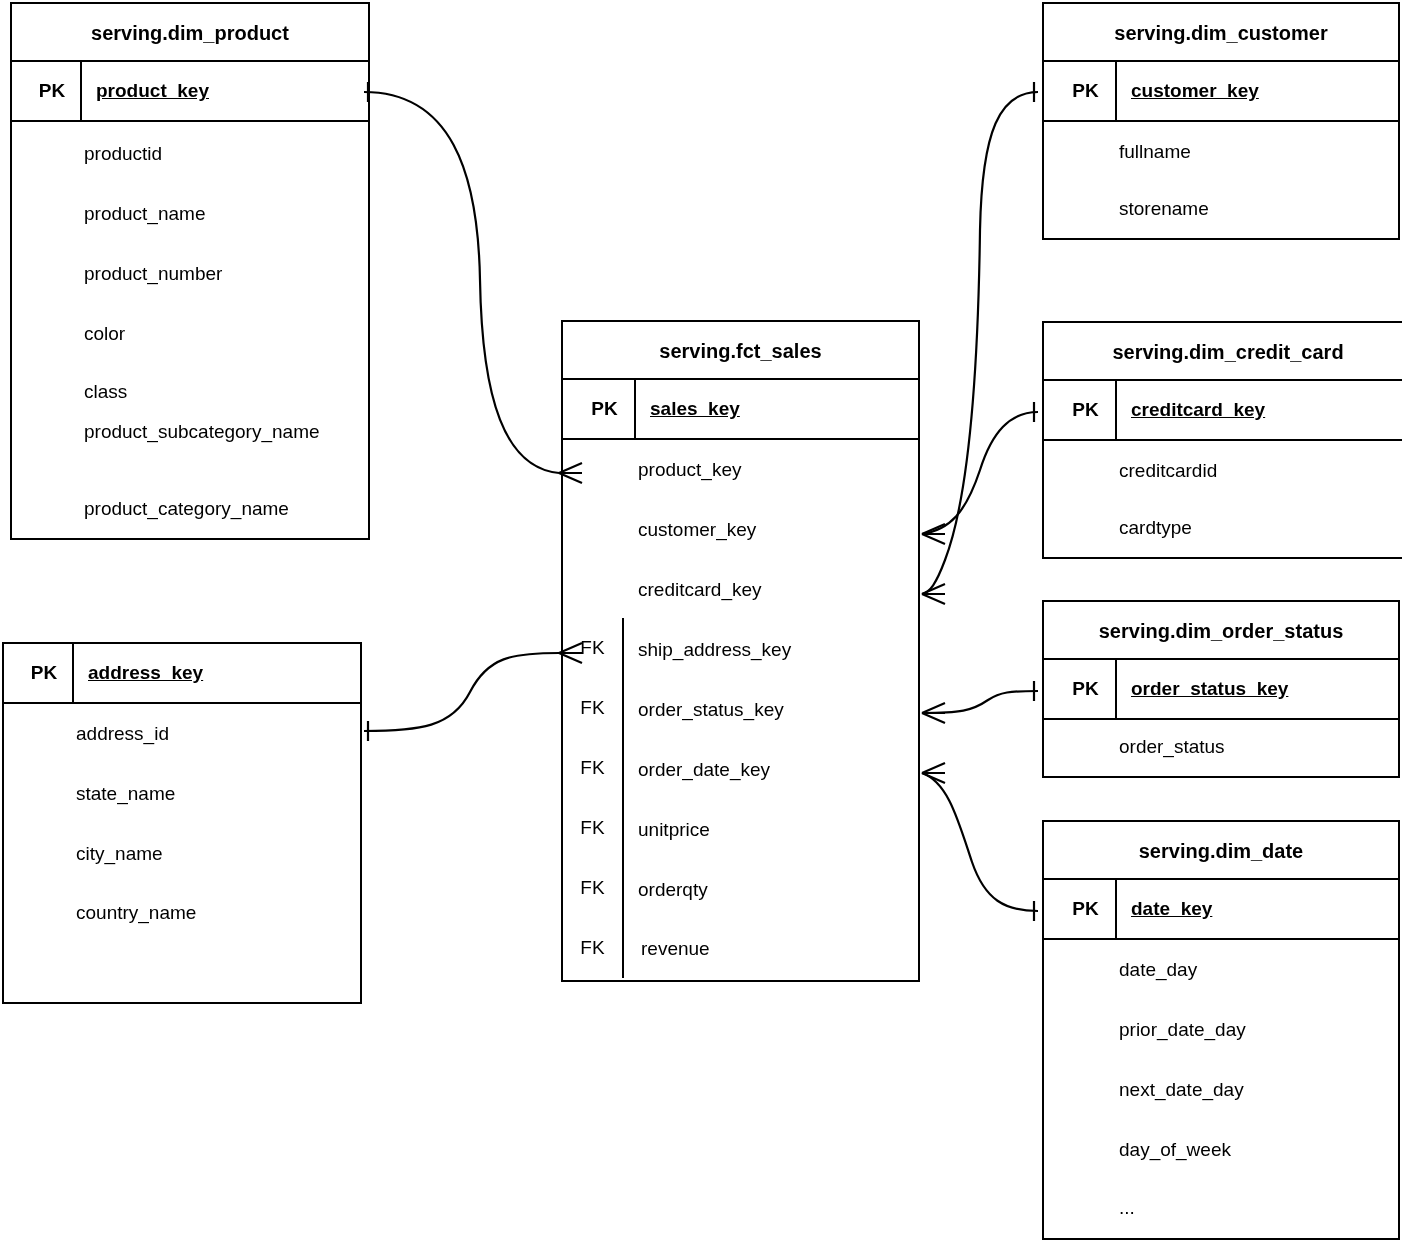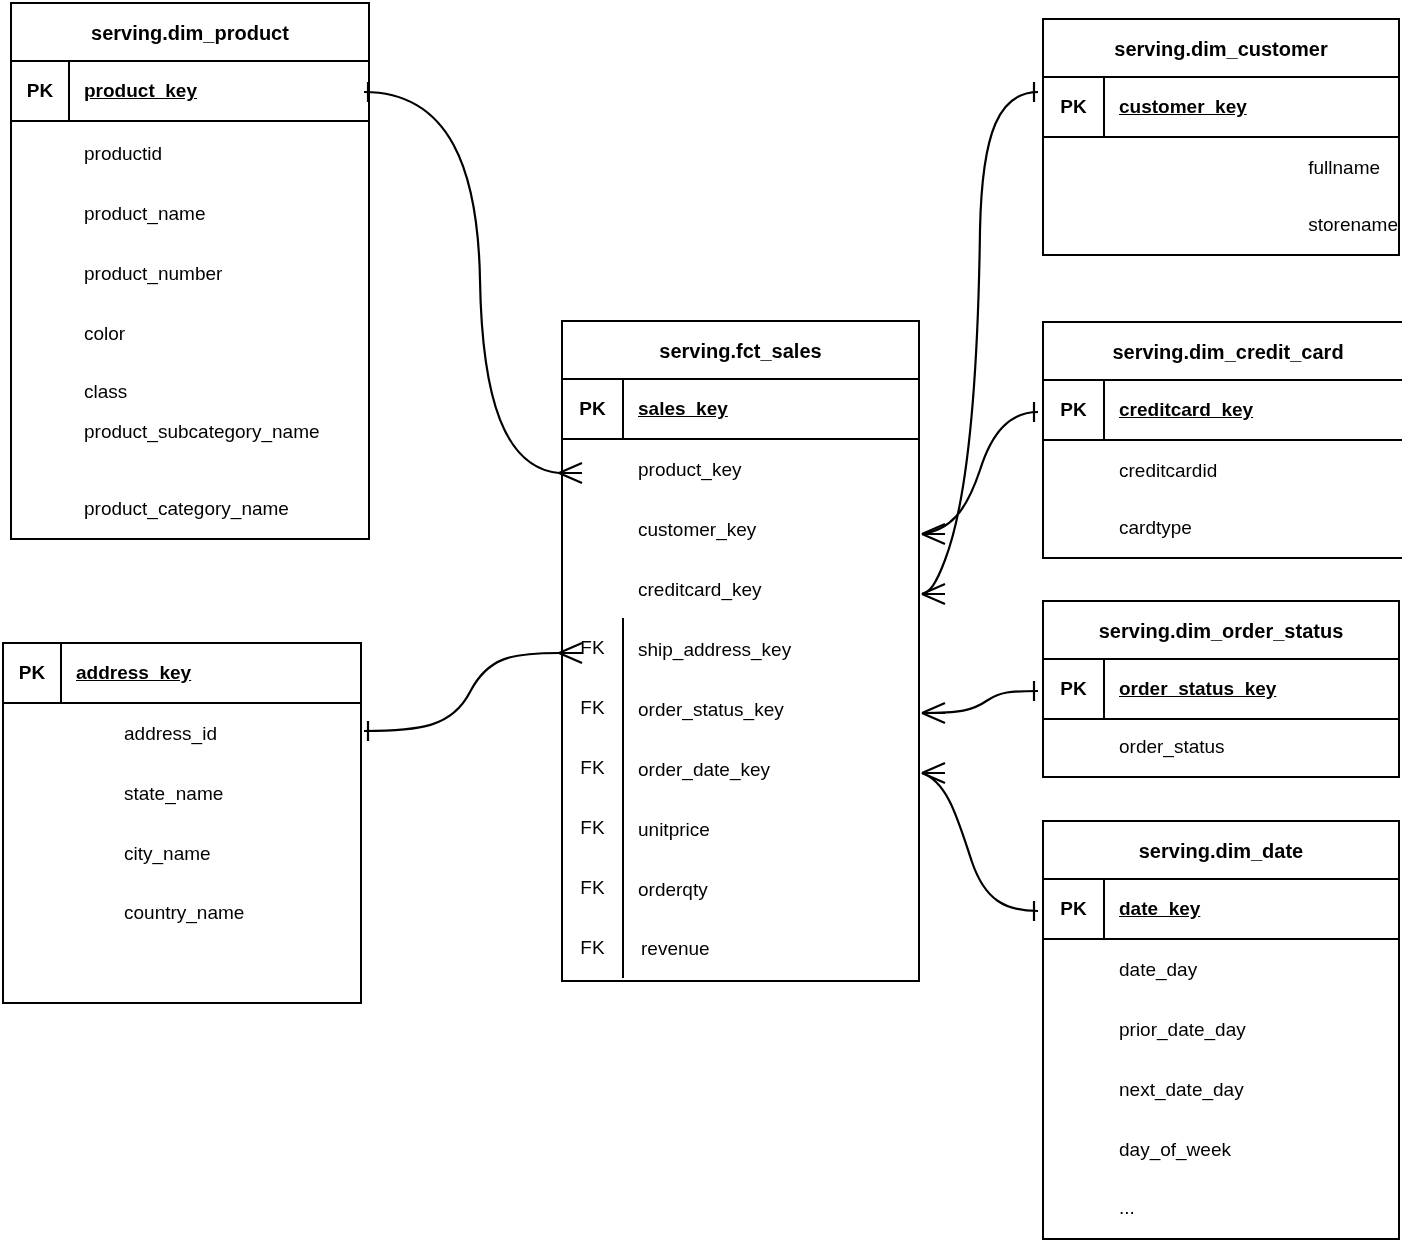--- a/index.html
+++ b/index.html
@@ -47,20 +47,21 @@
     border-right: 2px solid #000000;
     text-align: center;
     font-size: 19px;
     color: #000000;
     display: flex;
     align-items: center;
     justify-content: center;
   }
   .keycol.pk {
     font-weight: bold;
+    margin-left: 12px;
   }
   .keycol.fk {
     font-weight: normal;
   }
   .namecol {
     box-sizing: border-box;
     flex: 1 1 auto;
     font-size: 19px;
     color: #000000;
     display: flex;
@@ -136,21 +137,21 @@
         <div class="attr-item" style="height:55px;">product_category_name</div>
       </div>
     </div>
   </div>
 
   <div class="entity" style="left:2px; top:642px; width:360px; height:362px;">
     <div class="row pk-row" style="height:60px;">
       <div class="keycol pk" style="width:58px;">PK</div>
       <div class="namecol key-name">address_key</div>
     </div>
-    <div class="attr-block" style="height:238px;gap:48px;">
+    <div class="attr-block" style="height:238px;">
       <div class="attr-keycol" style="width:58px;"></div>
       <div class="attr-list">
         <div class="attr-item" style="height:60px;">address_id</div>
         <div class="attr-item" style="height:60px;">state_name</div>
         <div class="attr-item" style="height:60px;">city_name</div>
         <div class="attr-item" style="height:58px;">country_name</div>
       </div>
     </div>
   </div>
 
@@ -176,27 +177,27 @@
         <div class="attr-item" style="height:60px;">ship_address_key</div>
         <div class="attr-item" style="height:60px;">order_status_key</div>
         <div class="attr-item" style="height:60px;">order_date_key</div>
         <div class="attr-item" style="height:60px;">unitprice</div>
         <div class="attr-item" style="height:60px;">orderqty</div>
         <div class="attr-item" style="height:58px;padding-left:17px;">revenue</div>
       </div>
     </div>
   </div>
 
-  <div class="entity" style="left:1042px; top:18px; width:358px; height:238px;">
+  <div class="entity" style="left:1042px; top:2px; width:358px; height:238px;">
     <div class="entity-title">serving.dim_customer</div>
     <div class="row pk-row" style="height:60px;">
       <div class="keycol pk" style="width:61px;">PK</div>
       <div class="namecol key-name">customer_key</div>
     </div>
-    <div class="attr-block" style="height:114px;flex-direction:column;">
+    <div class="attr-block" style="height:114px;">
       <div class="attr-keycol" style="width:61px;"></div>
       <div class="attr-list">
         <div class="attr-item" style="height:60px;">fullname</div>
         <div class="attr-item" style="height:54px;">storename</div>
       </div>
     </div>
   </div>
 
   <div class="entity" style="left:1042px; top:321px; width:372px; height:238px;">
     <div class="entity-title">serving.dim_credit_card</div>

